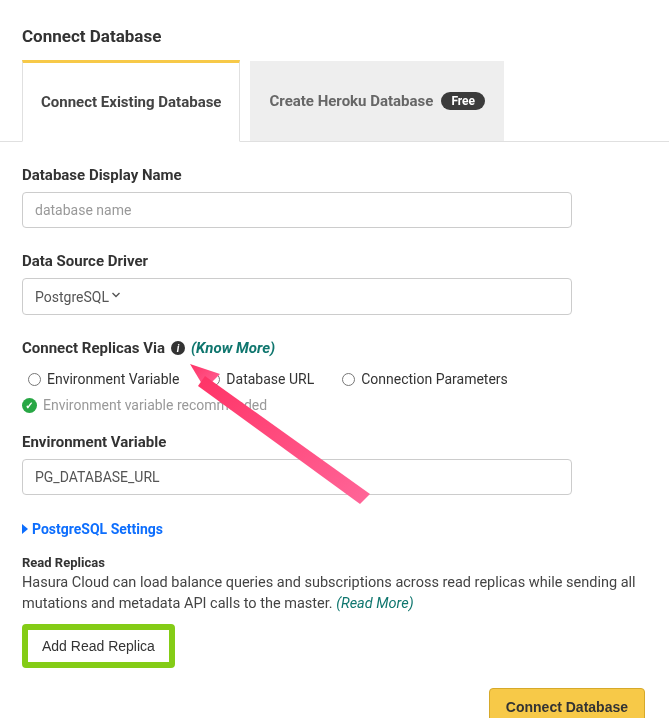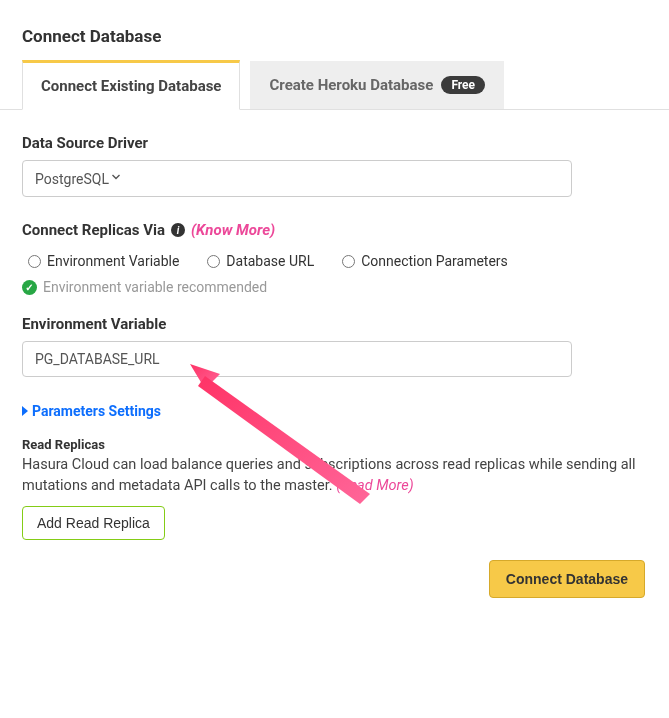--- a/index.html
+++ b/index.html
@@ -17,21 +17,21 @@
     padding: 12px 22px 14px 22px;
     color: #333;
   }
   .tabs {
     display: flex;
     border-bottom: 1px solid #e0e0e0;
     padding-left: 22px;
     align-items: flex-end;
   }
   .tab {
-    padding: 14px 18px;
+    padding: 30px 18px;
     font-size: 15px;
     font-weight: 700;
     cursor: pointer;
     background: #eee;
     color: #666;
     border: 1px solid transparent;
     display: flex;
     align-items: center;
     gap: 8px;
   }
@@ -77,21 +77,21 @@
   }
   .text-input::placeholder { color: #999; }
   .select-box {
     display: flex;
     align-items: center;
     cursor: pointer;
   }
   .select-chevron { color: #555; }
   .field-group { margin-bottom: 24px; }
   .link-text {
-    color: #ec4899;
+    color: #0f766e;
     font-style: italic;
     cursor: pointer;
   }
   .info-icon {
     display: inline-flex;
     width: 14px;
     height: 14px;
     border-radius: 50%;
     background: #333;
     color: #fff;
@@ -163,21 +163,21 @@
     color: #333;
     margin-bottom: 2px;
   }
   .section-desc {
     font-size: 14.5px;
     color: #444;
     line-height: 1.45;
     margin-bottom: 10px;
   }
   .btn {
-    border: 1px solid #84cc16;
+    border: 6px solid #84cc16;
     background: #fff;
     padding: 8px 14px;
     border-radius: 4px;
     font-size: 14px;
     cursor: pointer;
     color: #333;
   }
   .footer-row {
     display: flex;
     justify-content: flex-end;
@@ -212,20 +212,24 @@
       <span>Connect Existing Database</span>
     </div>
     <div class="tab">
       <span>Create Heroku Database</span>
       <span class="badge">Free</span>
     </div>
   </div>
 
   <div class="form-area">
 
+    <div class="field-group">
+      <div class="field-label">Database Display Name</div>
+      <input class="text-input" type="text" placeholder="database name" style="">
+    </div>
 
     <div class="field-group">
       <div class="field-label">Data Source Driver</div>
       <div class="select-box">
         <span>PostgreSQL</span>
         <span class="select-chevron">
           <svg width="14" height="14" viewBox="0 0 20 20">
               <path d="M5 7l5 5 5-5" fill="none" stroke="#555" stroke-width="2"></path>
             </svg>
         </span>
@@ -260,21 +264,21 @@
       </div>
     </div>
 
     <div class="field-group">
       <div class="field-label">Environment Variable</div>
       <input class="text-input" type="text" value="PG_DATABASE_URL" style="">
     </div>
 
     <div class="collapse-head">
       <span class="caret-right"></span>
-      <span>Parameters Settings</span>
+      <span>PostgreSQL Settings</span>
     </div>
 
     <div>
       <div class="section-title">Read Replicas</div>
       <div class="section-desc">
         <span>Hasura Cloud can load balance queries and subscriptions across read replicas while sending all mutations and metadata API calls to the master. </span><span class="link-text">(Read More)</span>
       </div>
       <button class="btn">Add Read Replica</button>
     </div>
 

